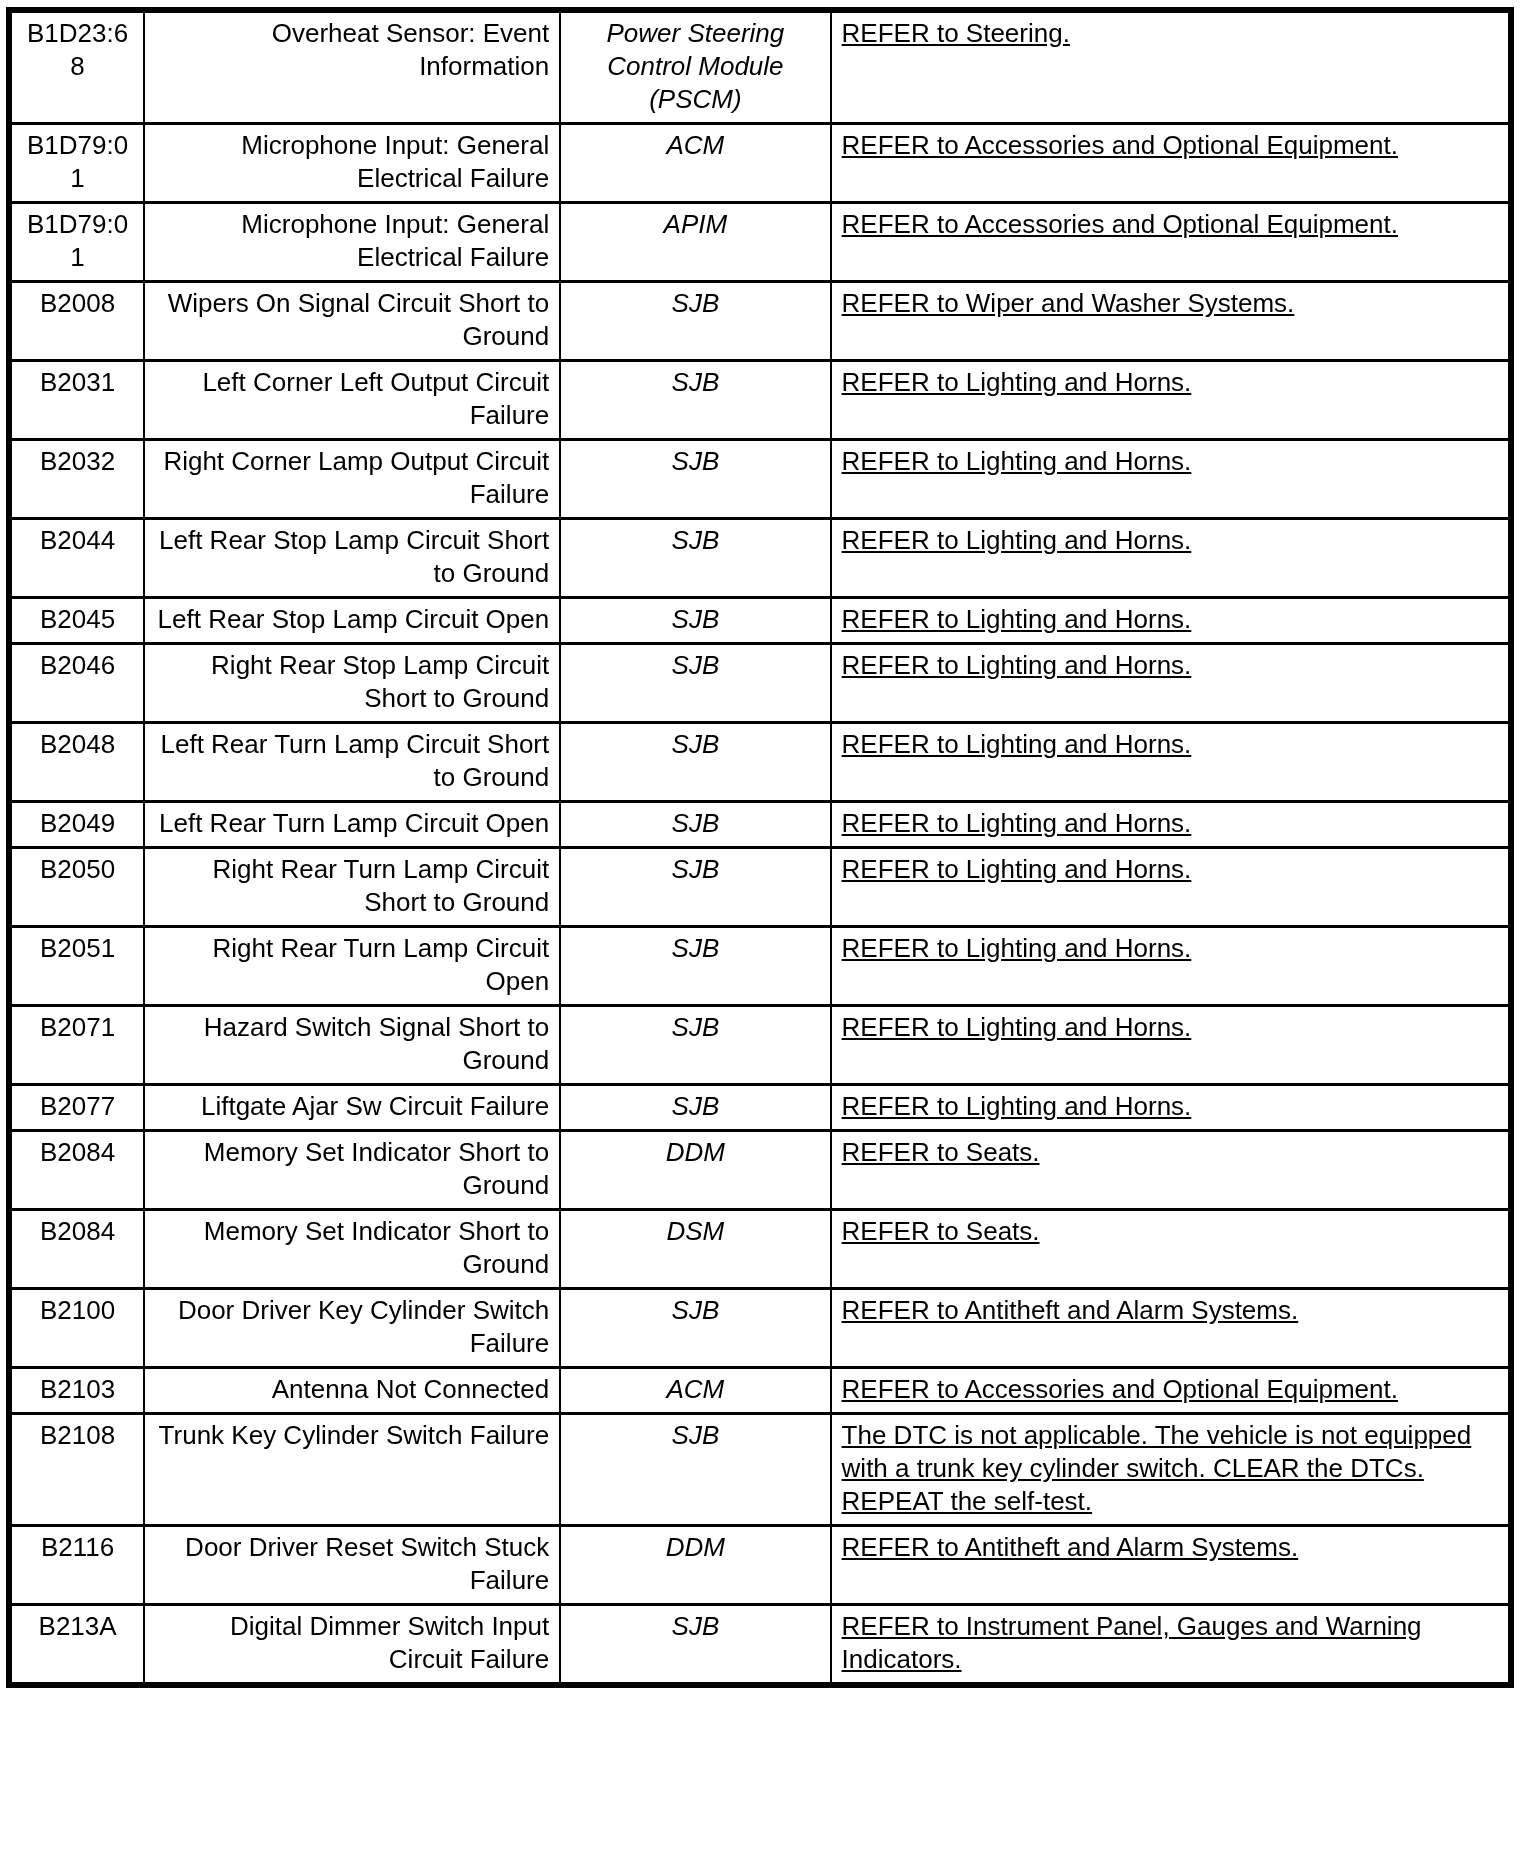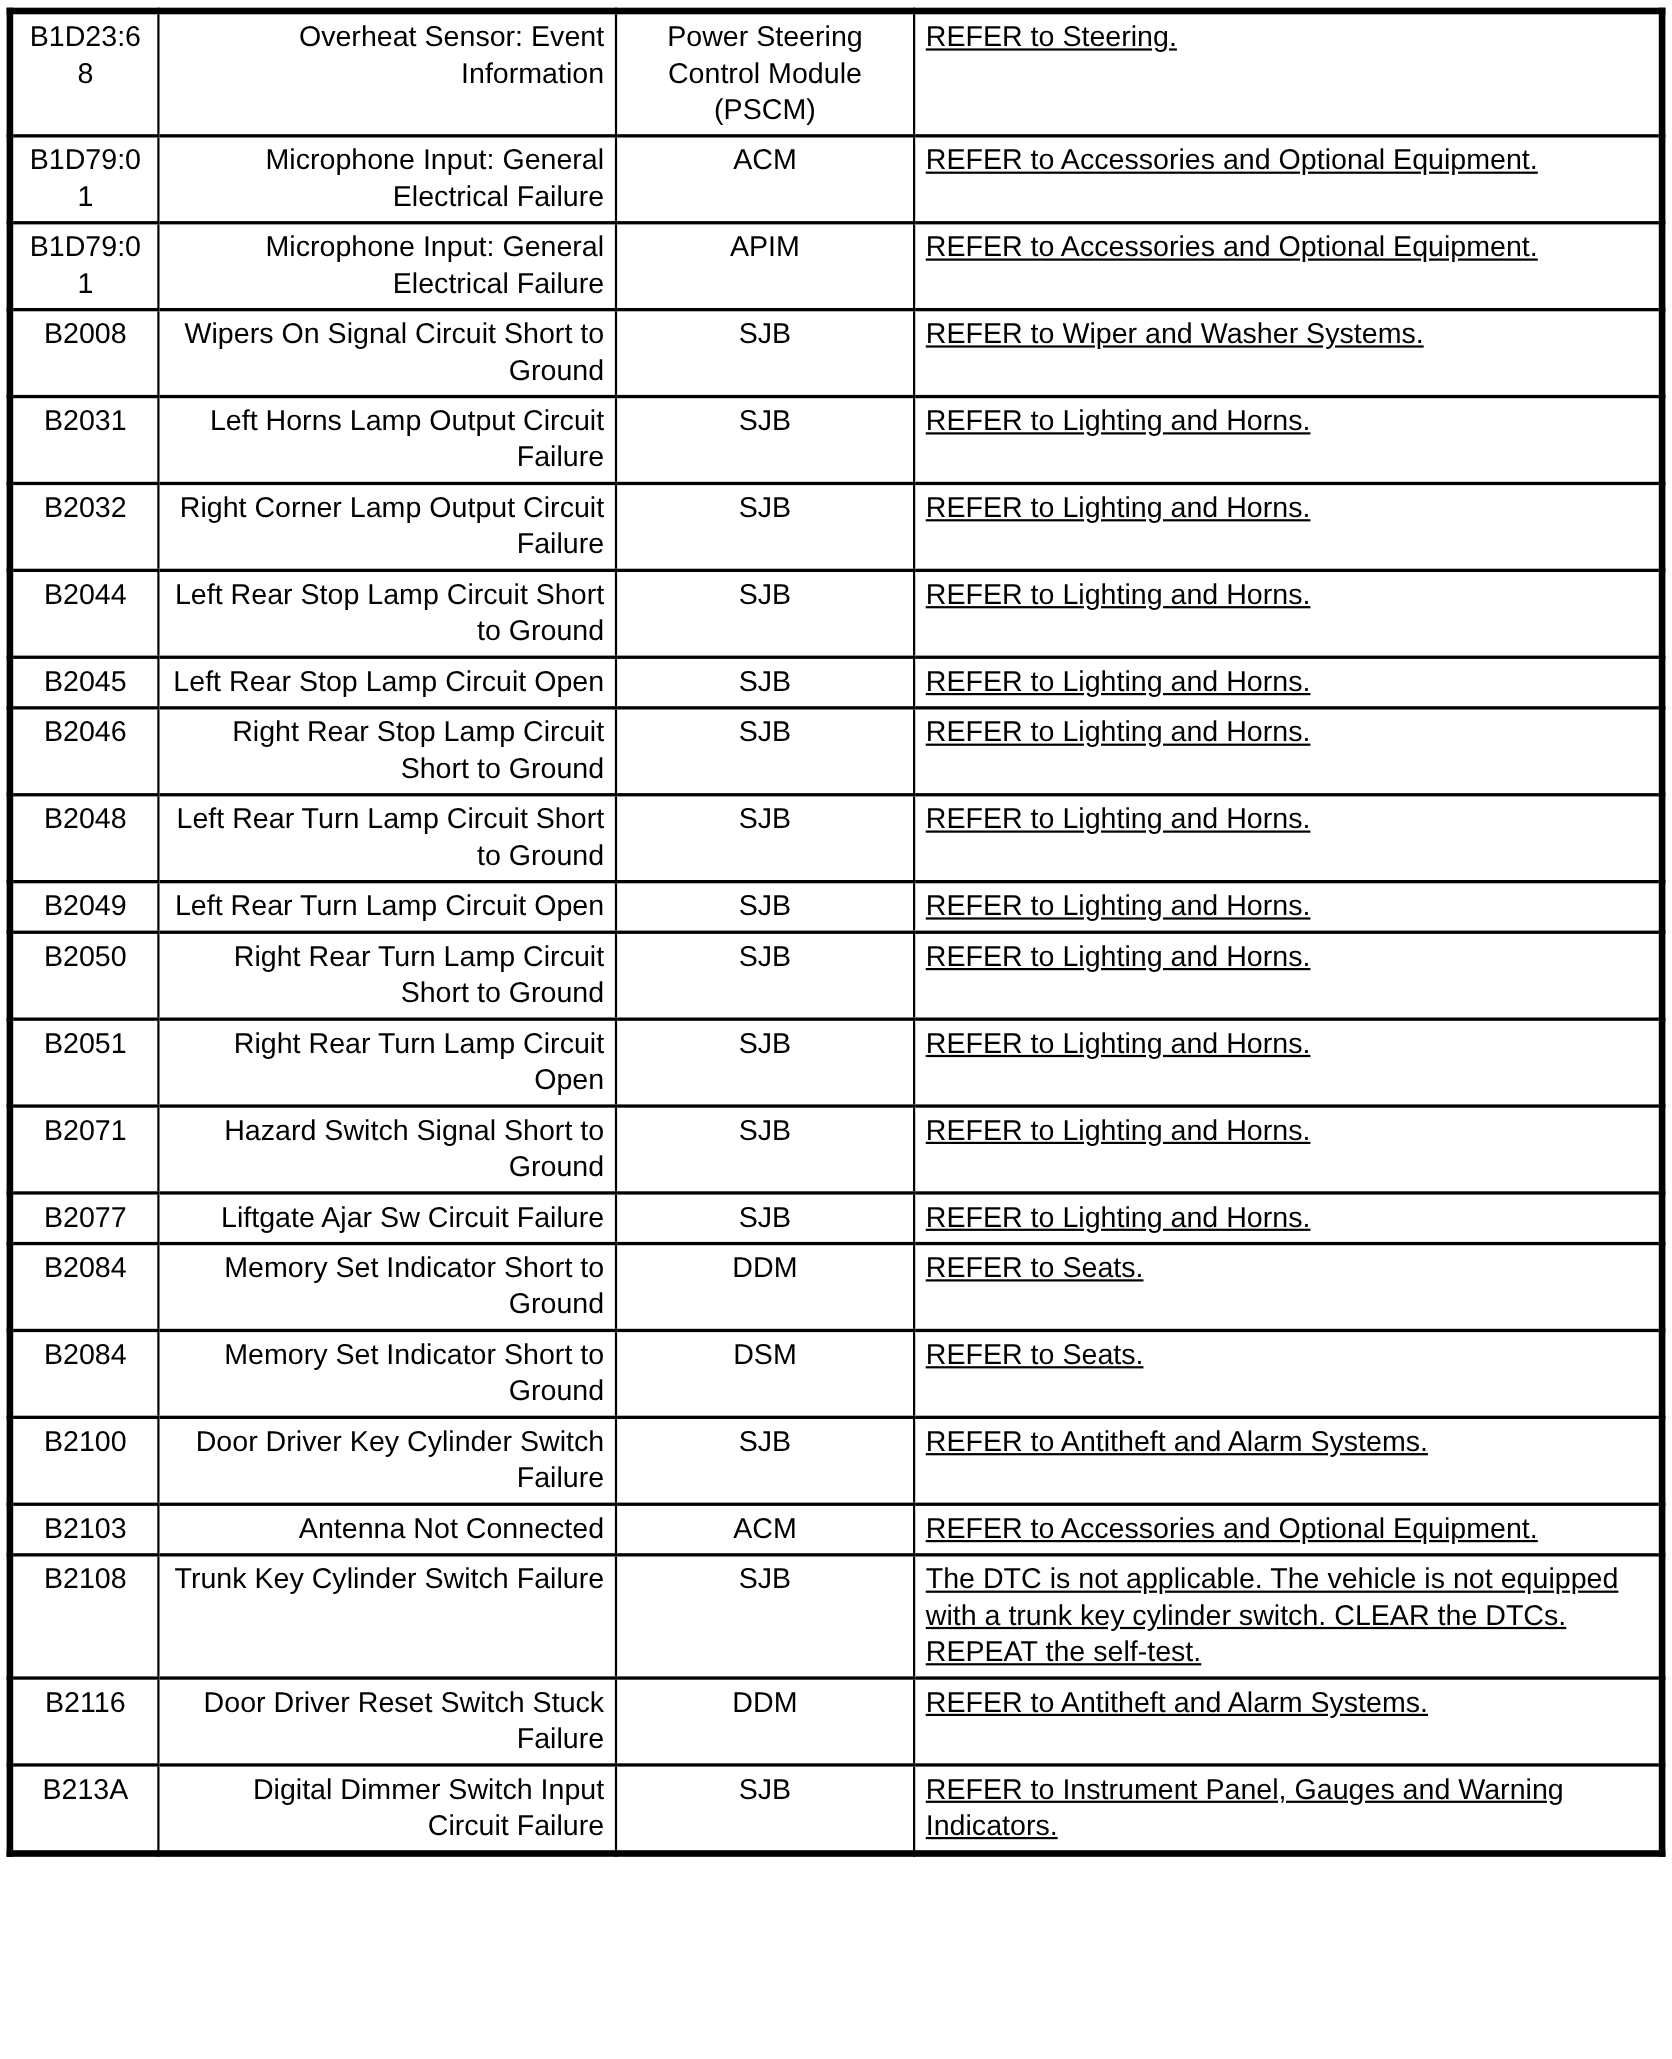--- a/index.html
+++ b/index.html
@@ -37,20 +37,21 @@
     text-align: center;
     padding-left: 4px;
     padding-right: 4px;
   }
   td.desc {
     text-align: right;
     padding-left: 12px;
   }
   td.module {
     text-align: center;
+    font-style: italic;
   }
   td.action {
     text-align: left;
     padding-left: 12px;
     text-decoration: underline;
   }
 </style>
 </head>
 <body>
 
@@ -82,21 +83,21 @@
     <td class="action">REFER to Accessories and Optional Equipment.</td>
   </tr>
         <tr>
     <td class="code">B2008</td>
     <td class="desc">Wipers On Signal Circuit Short to Ground</td>
     <td class="module">SJB</td>
     <td class="action">REFER to Wiper and Washer Systems.</td>
   </tr>
         <tr>
     <td class="code">B2031</td>
-    <td class="desc">Left Horns Lamp Output Circuit Failure</td>
+    <td class="desc">Left Corner Left Output Circuit Failure</td>
     <td class="module">SJB</td>
     <td class="action">REFER to Lighting and Horns.</td>
   </tr>
         <tr>
     <td class="code">B2032</td>
     <td class="desc">Right Corner Lamp Output Circuit Failure</td>
     <td class="module">SJB</td>
     <td class="action">REFER to Lighting and Horns.</td>
   </tr>
         <tr>

